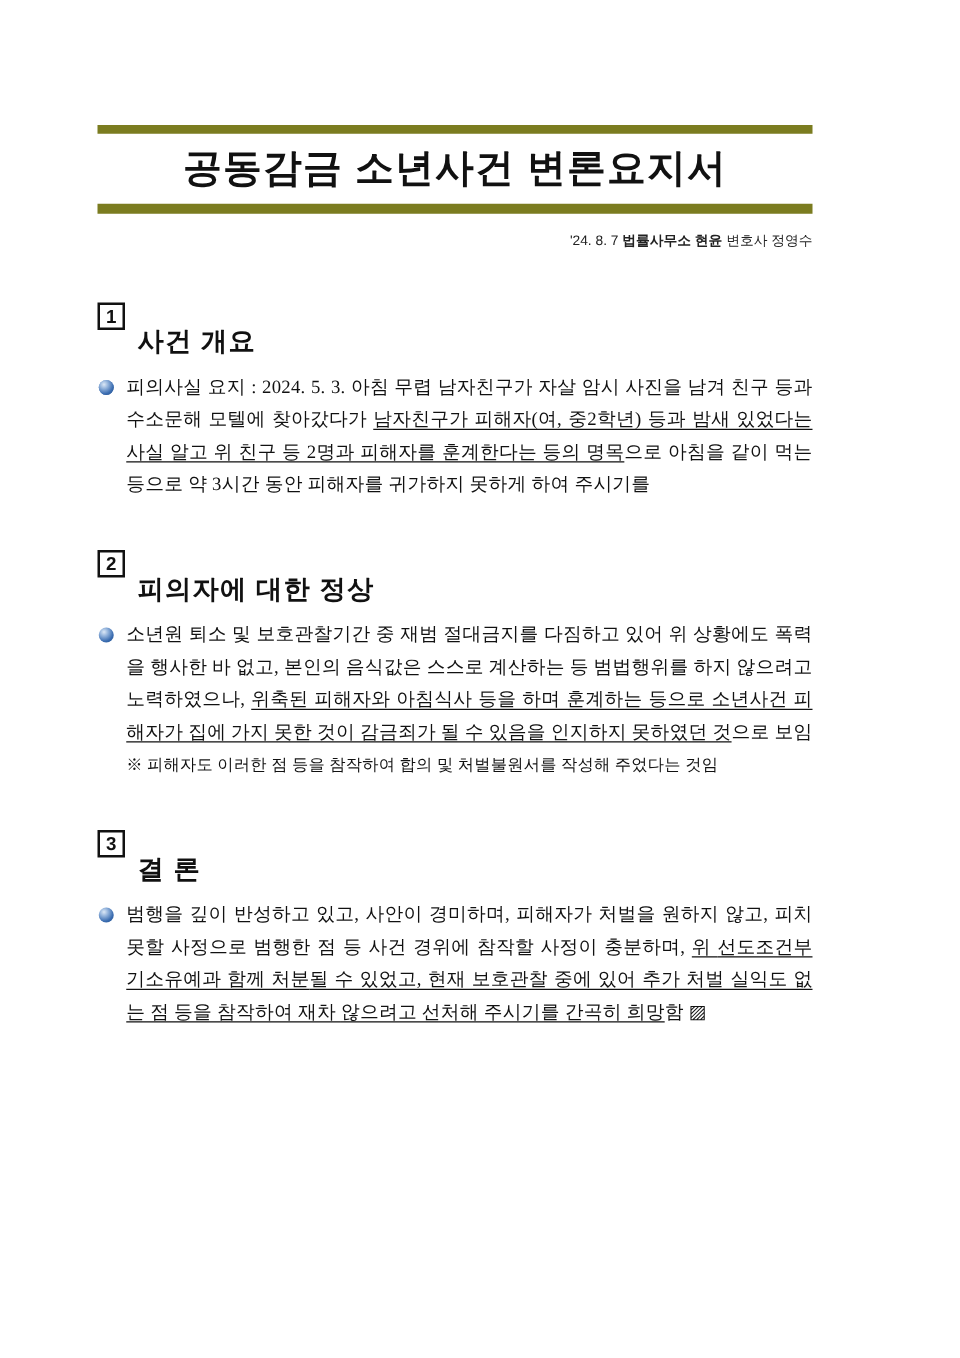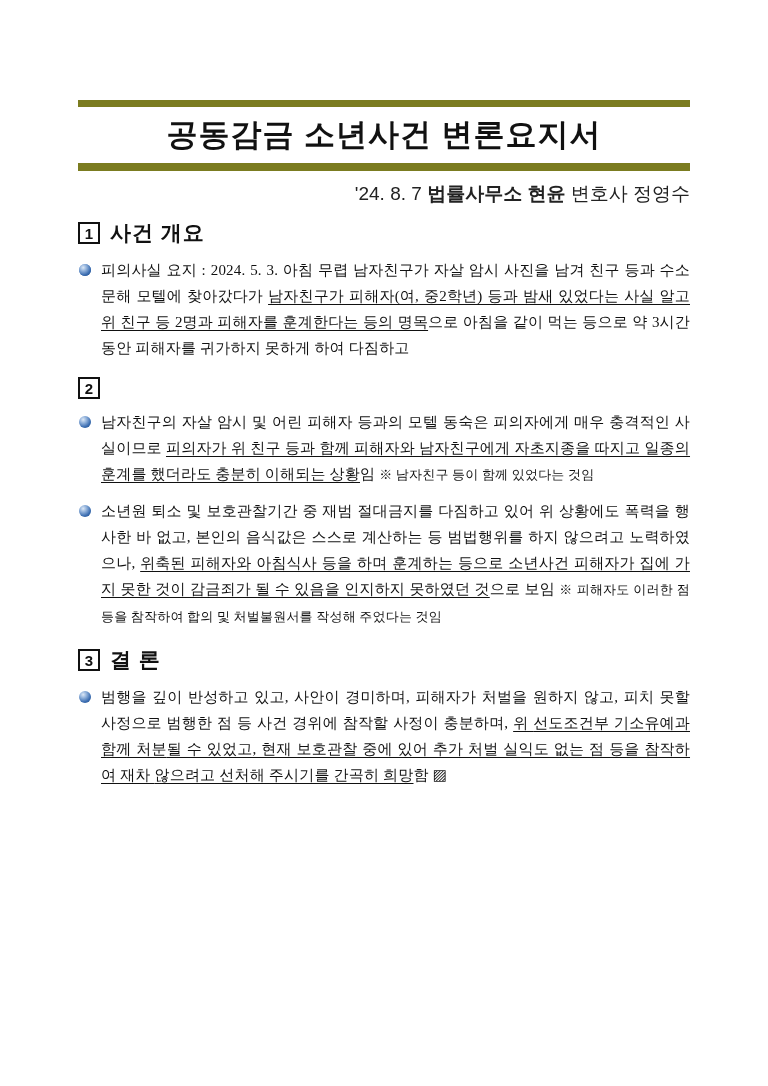--- a/index.html
+++ b/index.html
@@ -4,36 +4,36 @@
 <style>
   html, body { margin: 0; padding: 0; background: #ffffff; }
   body {
     width: 768px; height: 1086px; overflow: hidden;
     font-family: "Liberation Serif", "DejaVu Serif", serif;
     color: #111111;
   }
   .page {
     box-sizing: border-box;
     width: 768px; height: 1086px;
-    padding: 100px 78px 0 78px;
+    padding: 100px 118px 0 78px;
   }
   .rule { height: 7px; background: var(--accent, #7b7c20); }
   .rule.bottom { height: 8px; }
   .doc-title {
     font-family: "Liberation Sans", "DejaVu Sans", sans-serif;
     font-weight: 900;
     font-size: 31px;
     line-height: 40px;
     text-align: center;
     letter-spacing: 1px;
     margin: 8px 0;
   }
   .byline {
     font-family: "Liberation Sans", "DejaVu Sans", sans-serif;
-    font-size: 19px;
+    font-size: 11px;
     line-height: 19px;
     text-align: right;
     margin-top: 13px;
     color: #222;
   }
   .byline .firm { font-weight: bold; }
   .sec-head {
     display: flex;
     align-items: center;
     gap: 10px;
@@ -48,20 +48,21 @@
     align-items: center;
     justify-content: center;
     font-size: 15px;
     font-weight: bold;
     flex: 0 0 auto;
   }
   .sec-title {
     font-size: 21px;
     font-weight: 800;
     letter-spacing: 1px;
+    margin-top: 40px;
   }
   .bullet {
     position: relative;
     padding-left: 23px;
     margin: 0 0 10px 0;
     font-size: 15px;
     line-height: 26px;
     text-align: justify;
     letter-spacing: 0.2px;
   }
@@ -93,27 +94,27 @@
     </div>
   </header>
 
   <main>
       <section>
         <h2 class="sec-head" style="margin: 16px 0px 10px;">
           <span class="sec-num">1</span>
           <span class="sec-title">사건 개요</span>
         </h2>
         <p class="bullet"><span class="dot"></span></p>
-        <p class="bullet"><span class="dot"></span><span>피의사실 요지 : 2024. 5. 3. 아침 무렵 </span><span class="b">남자친구가 자살 암시 사진</span><span>을 남겨 친구 등과 수소문해 모텔에 찾아갔다가 </span><span class="u">남자친구가 피해자(여, 중2학년) 등과 밤새 있었다는 사실 알고 위 친구 등 2명과 피해자를 훈계한다는 등의 명목</span><span>으로 아침을 같이 먹는 등으로 약 3시간 동안 피해자를 귀가하지 못하게 하여 </span><span class="b">다짐하고</span></p>
+        <p class="bullet"><span class="dot"></span><span>피의사실 요지 : 2024. 5. 3. 아침 무렵 </span><span class="b">남자친구가 자살 암시 사진</span><span>을 남겨 친구 등과 수소문해 모텔에 찾아갔다가 </span><span class="u">남자친구가 피해자(여, 중2학년) 등과 밤새 있었다는 사실 알고 위 친구 등 2명과 피해자를 훈계한다는 등의 명목</span><span>으로 아침을 같이 먹는 등으로 약 3시간 동안 피해자를 귀가하지 못하게 하여 </span><span class="b">주시기를</span></p>
       </section>
       <section>
         <h2 class="sec-head" style="margin: 16px 0px 10px;">
           <span class="sec-num">2</span>
+          <span class="sec-title">피의자에 대한 정상</span>
         </h2>
-        <p class="bullet"><span class="dot"></span><span>남자친구의 자살 암시 및 어린 피해자 등과의 모텔 동숙은 피의자에게 매우 충격적인 사실이므로 </span><span class="b u">피의자가 위 친구 등과 함께 피해자와 남자친구에게 자초지종을 따지고 일종의 훈계를 했더라도 충분히 이해되는 상황</span><span>임 </span><span class="note">※ 남자친구 등이 함께 있었다는 것임</span></p>
         <p class="bullet"><span class="dot"></span><span>소년원 퇴소 및 보호관찰기간 중 재범 절대금지를 다짐하고 있어 위 상황에도 폭력을 행사한 바 없고, 본인의 음식값은 스스로 계산하는 등 범법행위를 하지 않으려고 노력하였으나, </span><span class="b u">위축된 피해자와 아침식사 등을 하며 훈계하는 등으로 소년사건 피해자가 집에 가지 못한 것이 감금죄가 될 수 있음을 인지하지 못하였던 것</span><span>으로 보임 </span><span class="note">※ 피해자도 이러한 점 등을 참작하여 합의 및 처벌불원서를 작성해 주었다는 것임</span></p>
       </section>
       <section>
         <h2 class="sec-head" style="margin: 16px 0px 10px;">
           <span class="sec-num">3</span>
           <span class="sec-title">결 론</span>
         </h2>
         <p class="bullet"><span class="dot"></span><span>범행을 깊이 반성하고 있고, 사안이 경미하며, 피해자가 처벌을 원하지 않고, 피치 못할 사정으로 범행한 점 등 사건 경위에 참작할 사정이 충분하며, </span><span class="u">위 </span><span class="b u">선도조건부 기소유예과 함께 처분</span><span class="u">될 수 있었고, 현재 보호관찰 중에 있어 추가 처벌 실익도 없는 점 등을 참작하여 재차 </span><span class="b u">않으려고 선처해 주시기를 간곡히 희망</span><span>함 </span><span class="endmark">▨</span></p>
       </section>
     </main>

